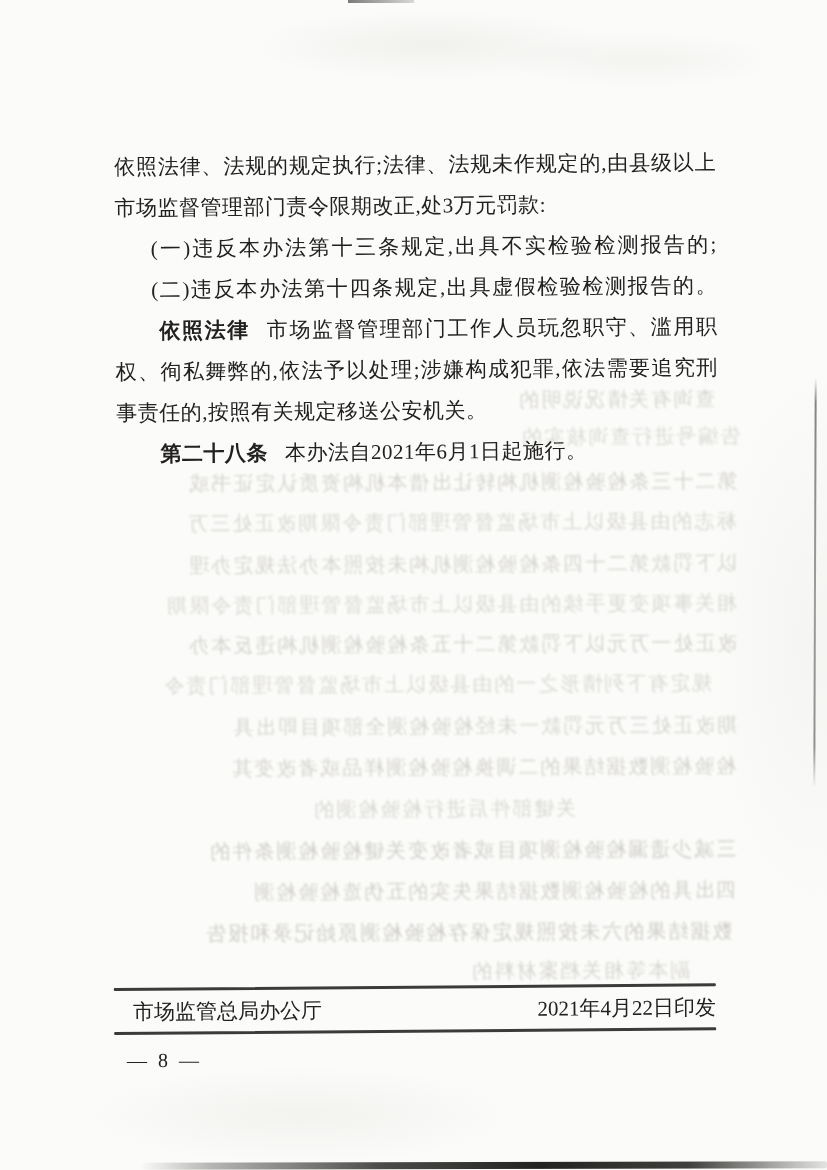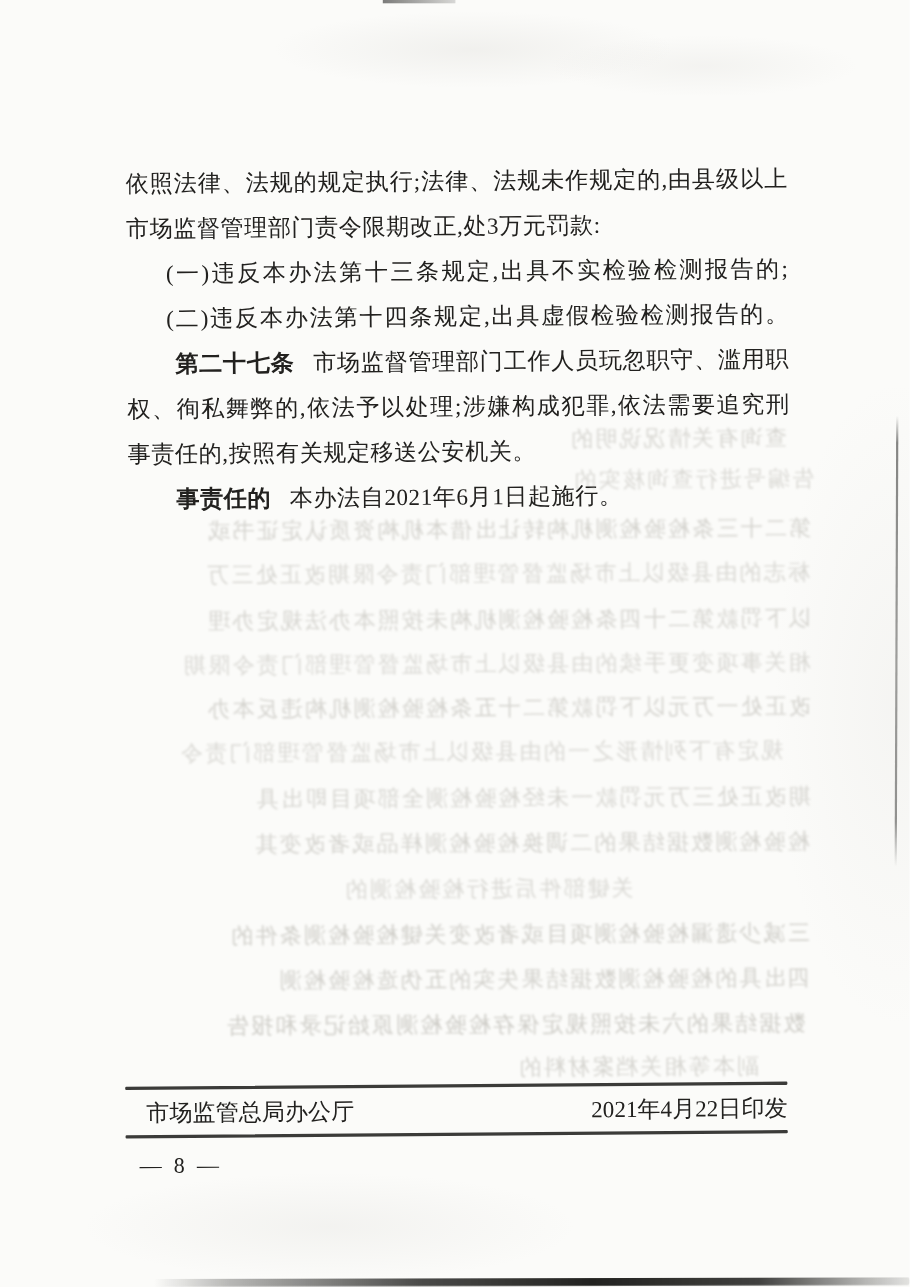--- a/index.html
+++ b/index.html
@@ -100,24 +100,24 @@
     <div class="ghost" style="top:878px;left:106px;width:630px;opacity:.38;">四出具的检验检测数据结果失实的五伪造检验检测</div>
     <div class="ghost" style="top:919px;left:112px;width:620px;opacity:.42;">数据结果的六未按照规定保存检验检测原始记录和报告</div>
     <div class="ghost" style="top:958px;left:130px;width:560px;opacity:.34;">副本等相关档案材料的</div>
   </div>
 
   <div class="doc">
     <div class="line just"><span>依照法律、法规的规定执行;法律、法规未作规定的,由县级以上</span></div>
     <div class="line"><span>市场监督管理部门责令限期改正,处3万元罚款:</span></div>
     <div class="line just ind-list"><span>(一)违反本办法第十三条规定,出具不实检验检测报告的;</span></div>
     <div class="line just ind-list"><span>(二)违反本办法第十四条规定,出具虚假检验检测报告的。</span></div>
-    <div class="line just ind-art"><span class="term">第二十七条</span><span>市场监督管理部门工作人员玩忽职守、滥用职</span></div>
+    <div class="line just ind-art"><span class="term">依照法律</span><span>市场监督管理部门工作人员玩忽职守、滥用职</span></div>
     <div class="line just"><span>权、徇私舞弊的,依法予以处理;涉嫌构成犯罪,依法需要追究刑</span></div>
     <div class="line"><span>事责任的,按照有关规定移送公安机关。</span></div>
-    <div class="line ind-art"><span class="term">事责任的</span><span>本办法自2021年6月1日起施行。</span></div>
+    <div class="line ind-art"><span class="term">第二十八条</span><span>本办法自2021年6月1日起施行。</span></div>
   </div>
 
   <div class="footer">
     <div class="rule"></div>
     <div class="footer-row">
       <span>市场监管总局办公厅</span>
       <span>2021年4月22日印发</span>
     </div>
     <div class="rule"></div>
   </div>

